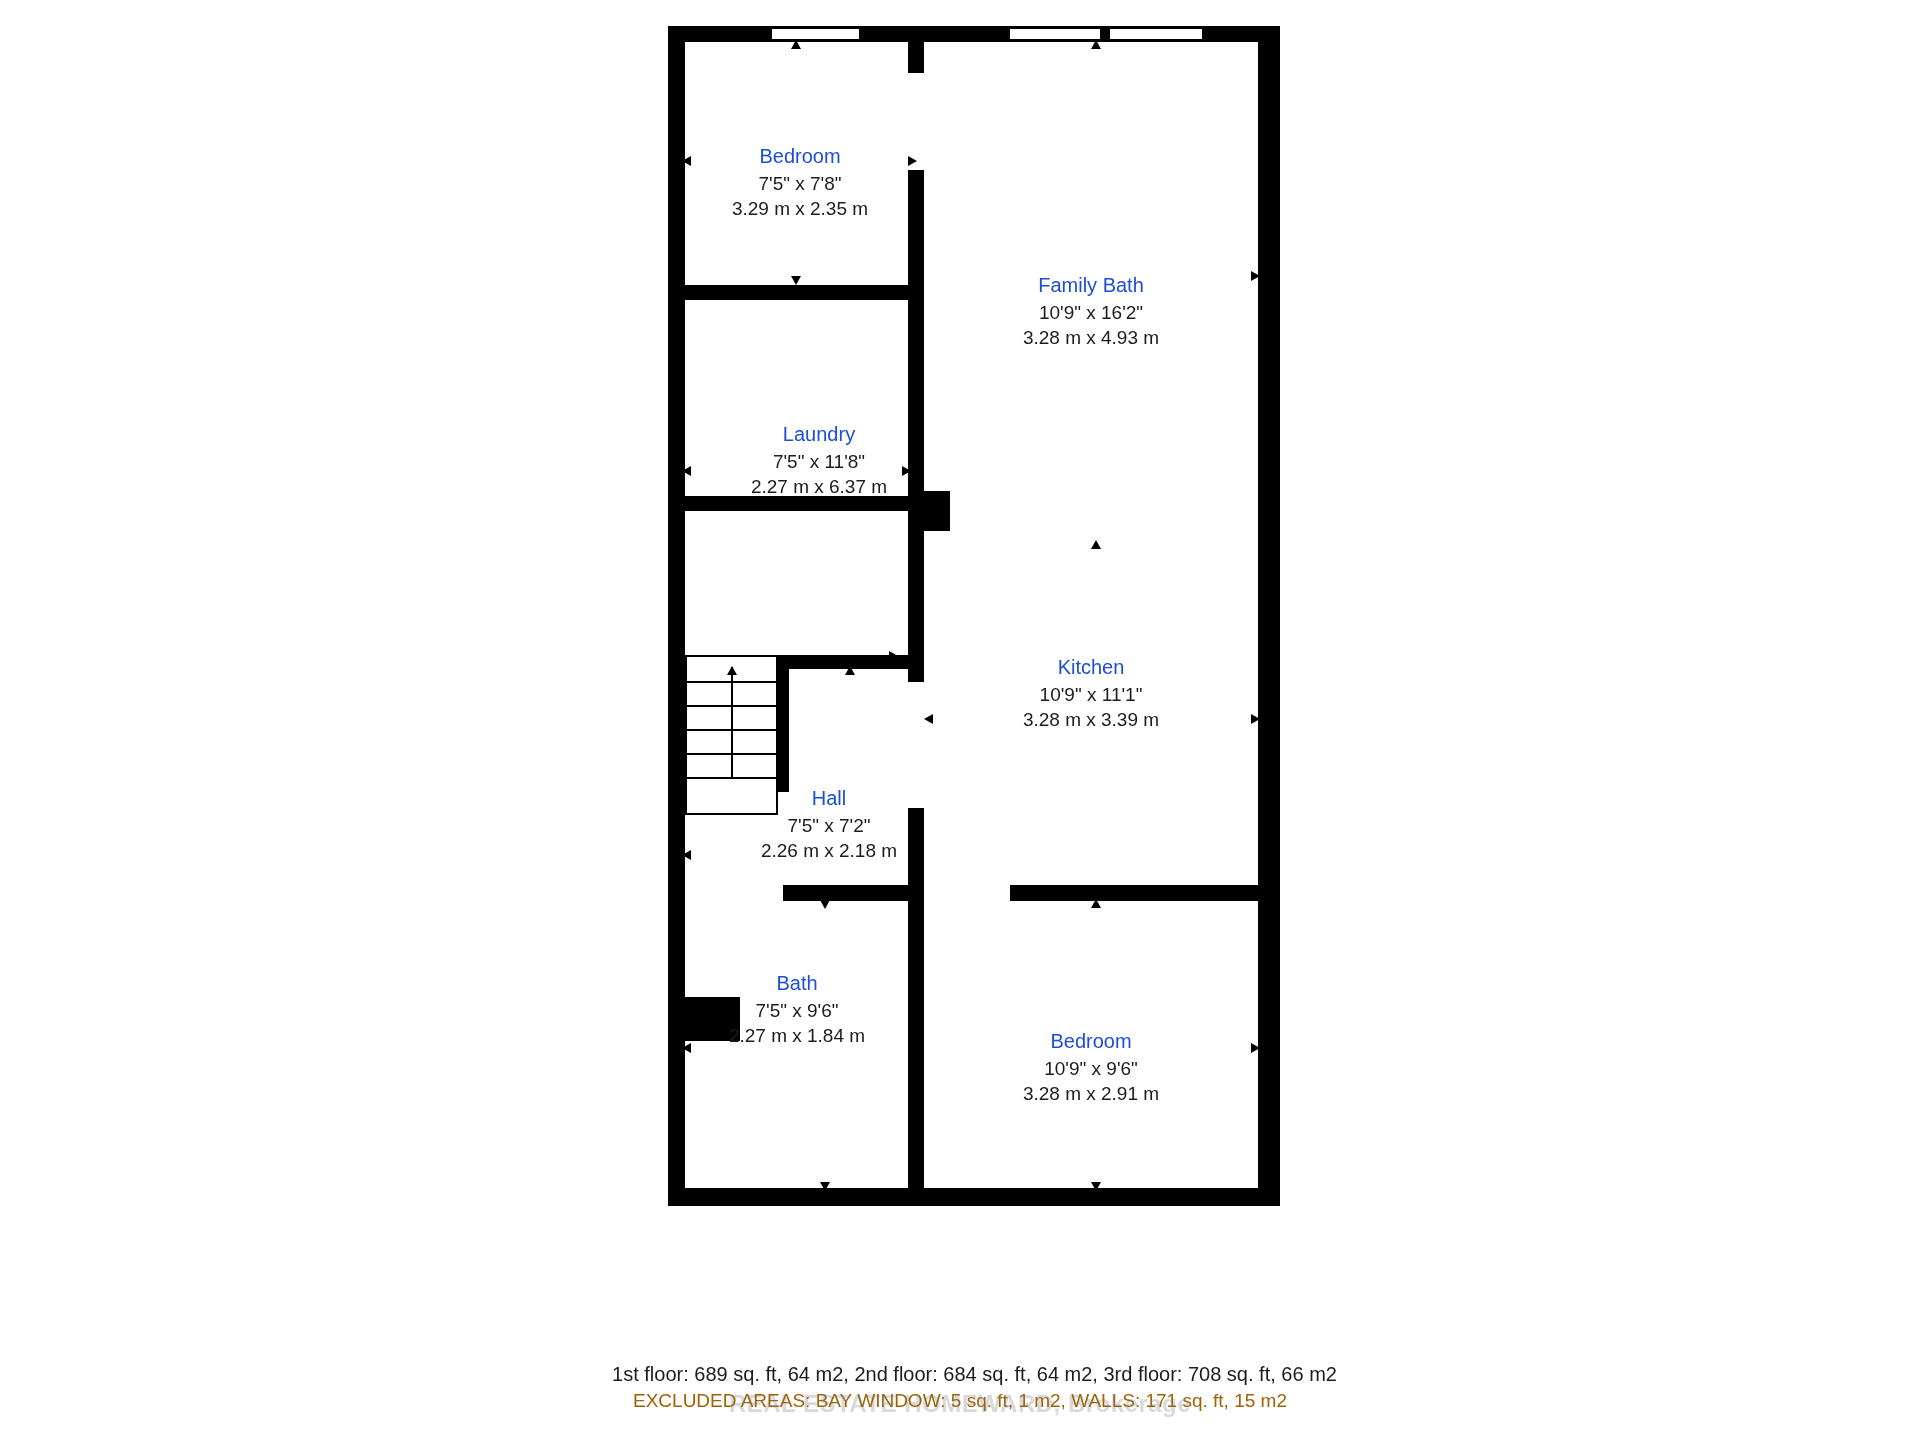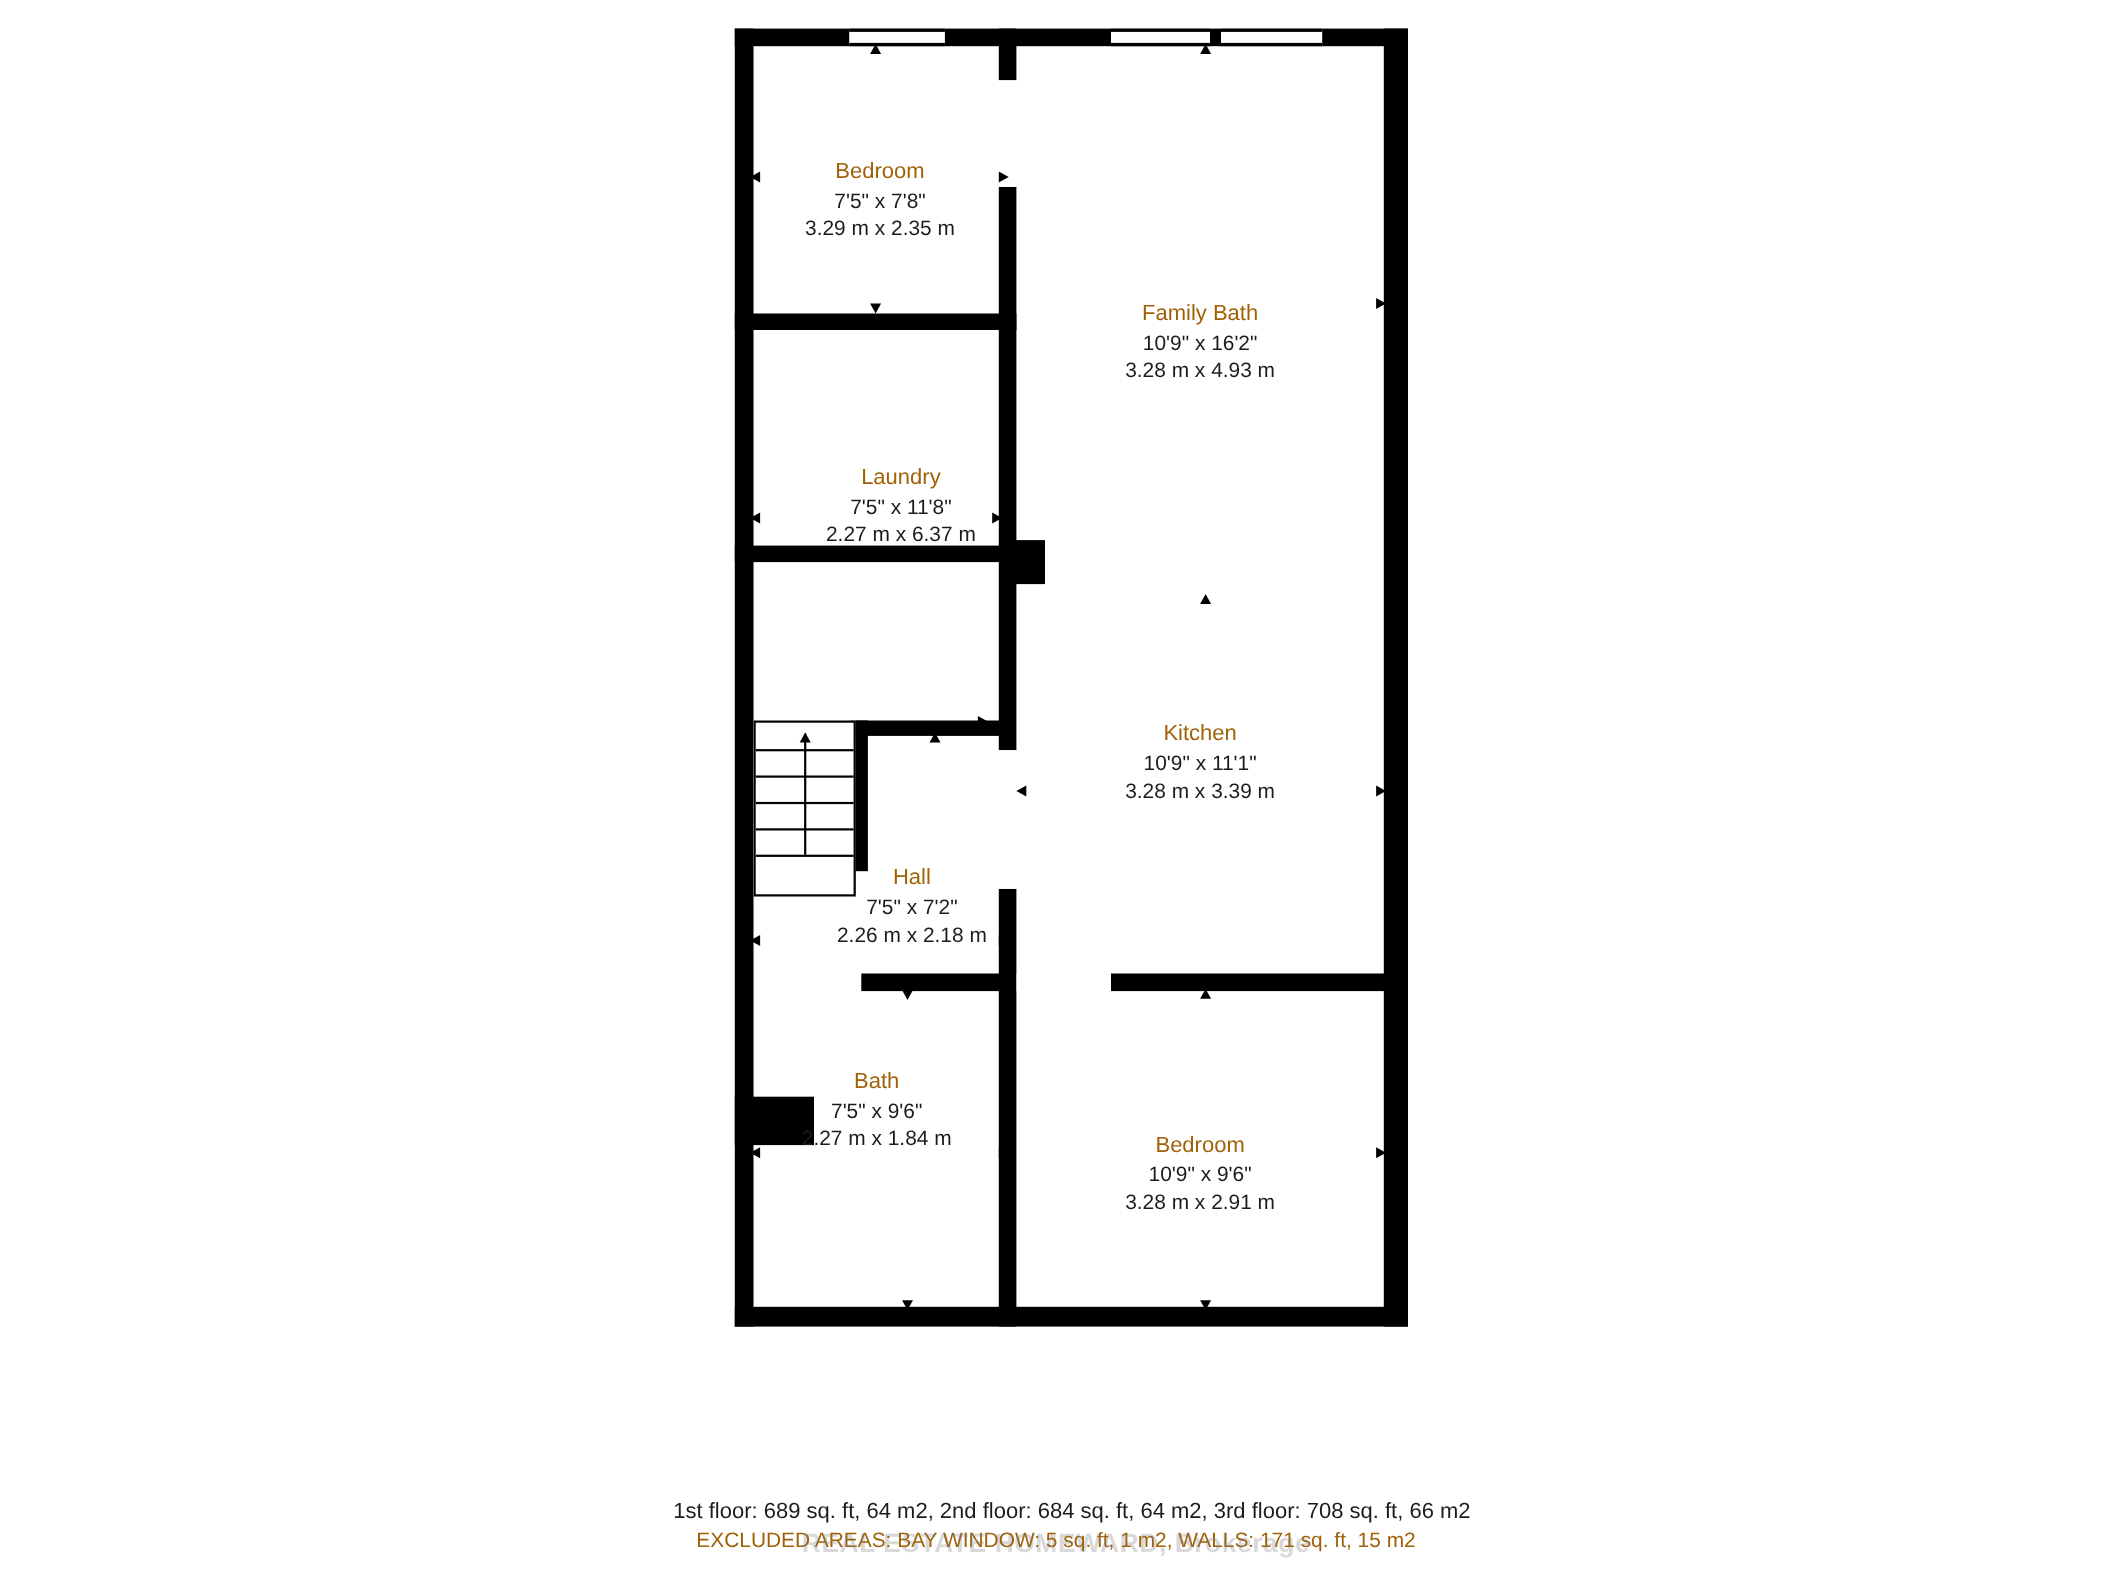--- a/index.html
+++ b/index.html
@@ -79,21 +79,21 @@
   
   .room-label {
     position: absolute;
     text-align: center;
     line-height: 1.32;
     white-space: nowrap;
     transform: translateX(-50%);
   }
   .room-label .rname {
     font-size: 20px;
-    color: #a16207;
+    color: #1d4ed8;
     display: block;
     margin-bottom: 2px;
   }
   .room-label .rdim {
     font-size: 19px;
     color: #1c1c1c;
     display: block;
   }
 
   

